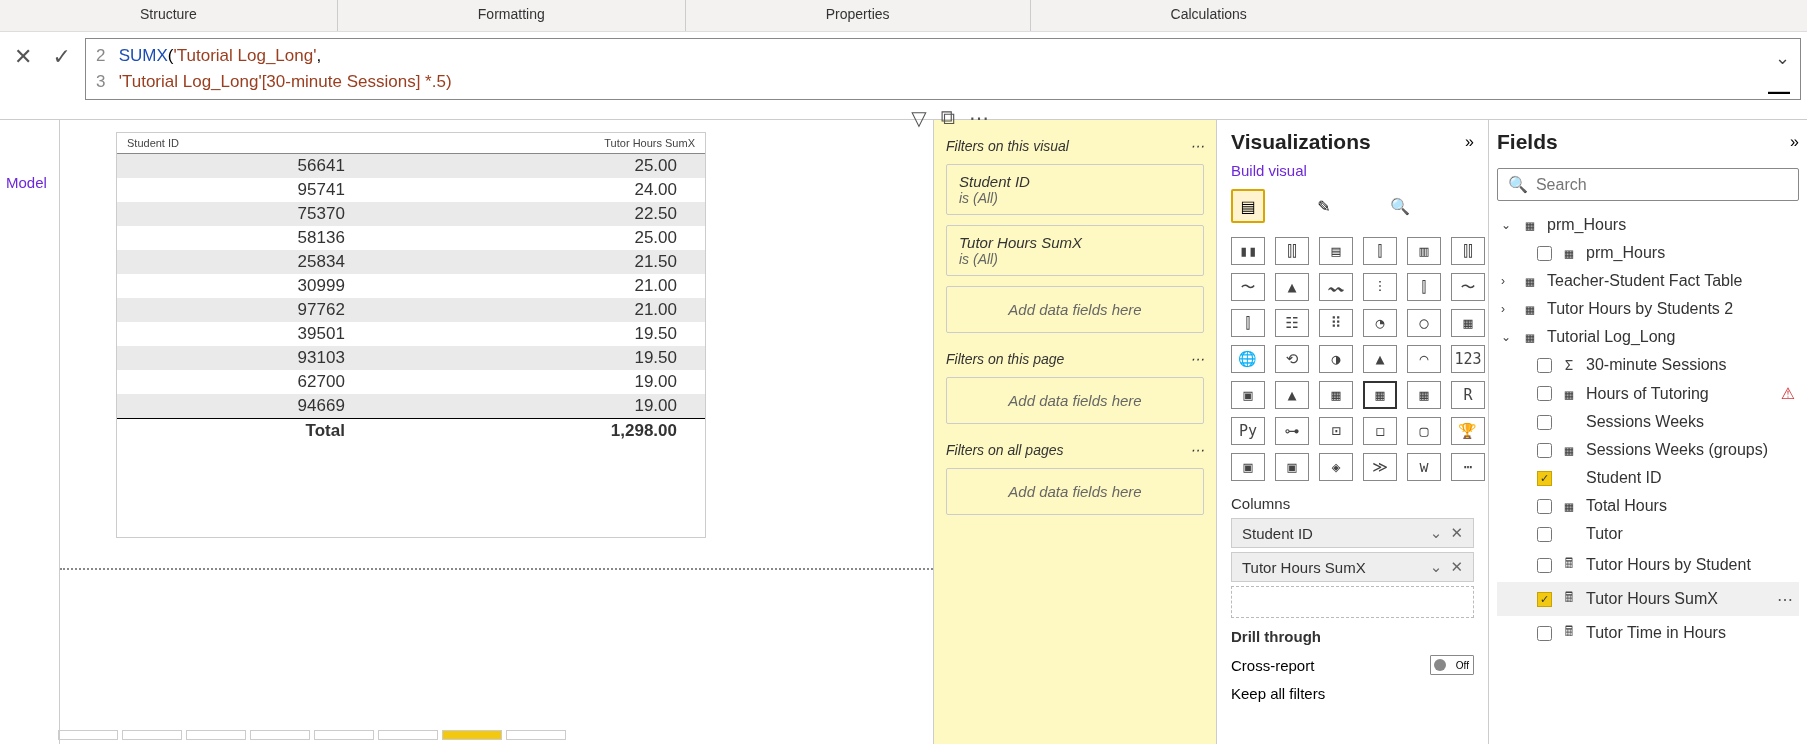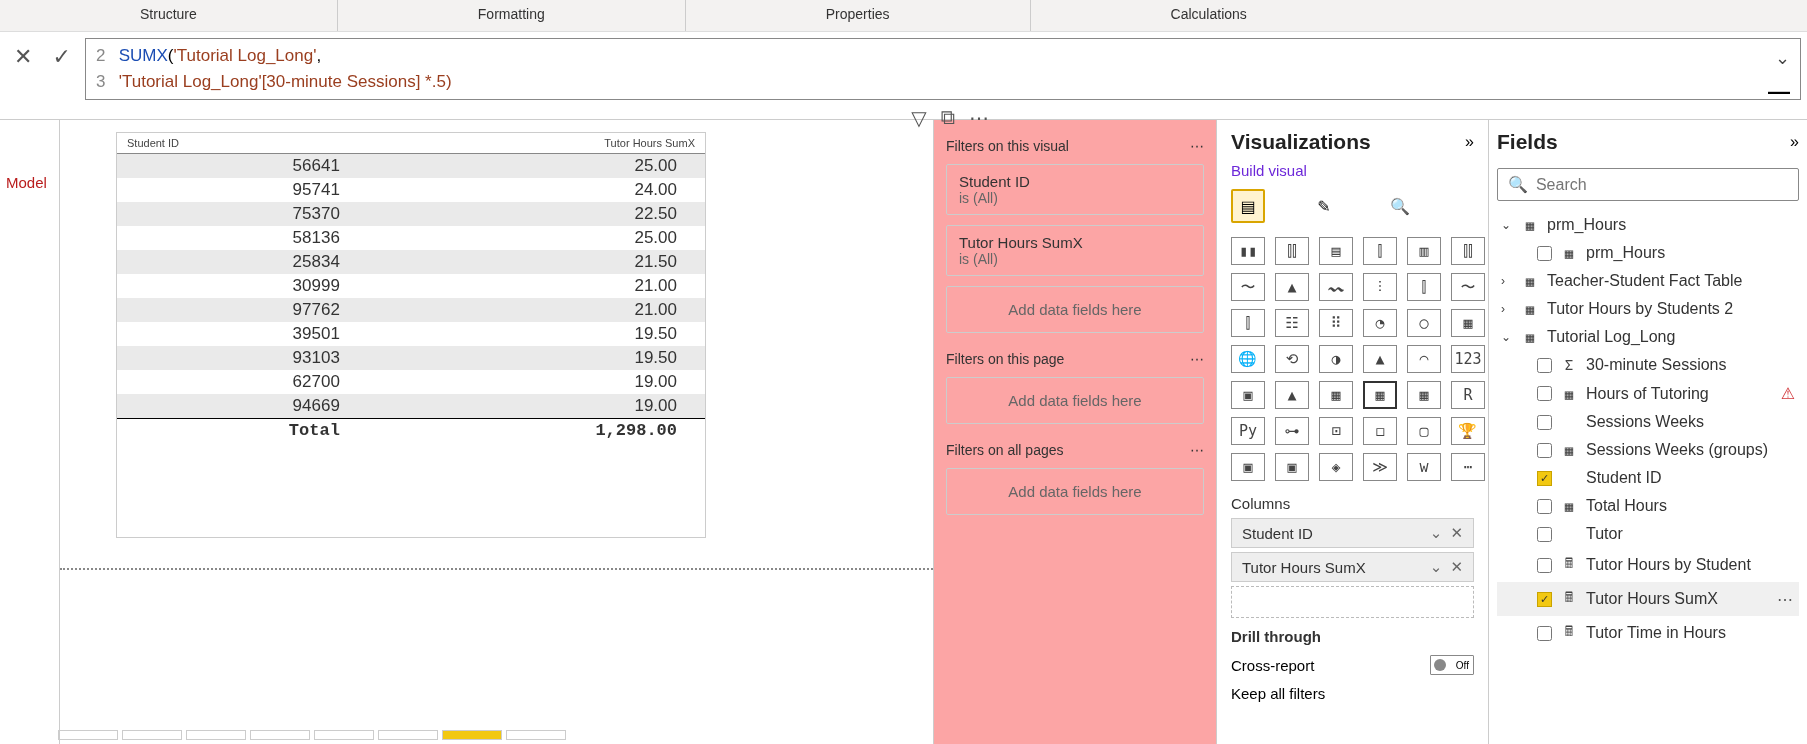--- a/index.html
+++ b/index.html
@@ -18,39 +18,39 @@
 .formula-line { white-space: pre; }
 .ln { color: #888; display: inline-block; width: 18px; }
 .kw { color: #1b4db3; }
 .str { color: #9a3e1f; }
 .formula-chevron { position: absolute; right: 10px; top: 6px; font-size: 18px; color: #444; cursor: pointer; }
 .formula-minus { position: absolute; right: 10px; top: 40px; font-size: 22px; color: #000; cursor: pointer; font-weight: bold; }
 
 
 .main { display: flex; height: calc(100% - 120px); }
 .left-strip { width: 60px; border-right: 1px solid #ccc; padding-top: 48px; }
-.left-strip .model { font-size: 15px; color: #b91c1c; padding: 6px; cursor: pointer; }
+.left-strip .model { font-size: 15px; color: #6d28d9; padding: 6px; cursor: pointer; }
 
 .canvas { flex: 1; position: relative; background: #fff; }
 
 
 .visual { position: absolute; left: 56px; top: 12px; width: 590px; height: 406px; border: 1px solid #ccc; background: #fff; }
 .visual table { width: 100%; border-collapse: collapse; font-size: 17px; color: #333; }
 .visual th { font-weight: 400; font-size: 11px; color: #444; padding: 4px 10px; border-bottom: 1px solid #888; }
 .visual th:first-child { text-align: left; }
 .visual th:last-child { text-align: right; }
 .visual td { padding: 2px 28px 2px 10px; text-align: right; margin-left: 36px; }
 .visual tr:nth-child(odd) td { background: #eaeaea; }
-.visual tr.total td { font-weight: bold; border-top: 1px solid #000; background: #fff; font-family: Liberation Mono, monospace; }
+.visual tr.total td { font-weight: bold; border-top: 1px solid #000; background: #fff; }
 .viz-icons { position: absolute; right: -56px; top: -14px; display: flex; gap: 14px; color: #555; font-size: 20px; }
 
 .dotted { position: absolute; top: 448px; left: 0; right: 0; border-top: 2px dotted #888; }
 
 
-.filters { width: 284px; border-left: 1px solid #ccc; border-right: 1px solid #ccc; padding: 0 12px; overflow: auto; background: #fca5a5; }
+.filters { width: 284px; border-left: 1px solid #ccc; border-right: 1px solid #ccc; padding: 0 12px; overflow: auto; background: #fef9c3; font-style: italic; }
 .filters h4 { font-size: 14px; font-weight: 400; color: #333; margin: 18px 0 10px; display: flex; justify-content: space-between; }
 .filter-card { border: 1px solid #ccc; border-radius: 2px; padding: 8px 12px; margin-bottom: 10px; font-size: 15px; color: #333; }
 .filter-card .sub { color: #666; font-size: 14px; }
 .filter-drop { border: 1px solid #ccc; border-radius: 2px; padding: 14px; text-align: center; color: #666; font-size: 15px; margin-bottom: 10px; }
 
 
 .viz { width: 272px; border-right: 1px solid #ccc; padding: 10px 14px; background: #fff; overflow: auto; }
 .viz-header { display: flex; justify-content: space-between; align-items: center; }
 .viz h3 { font-size: 21px; font-weight: 600; color: #222; }
 .viz .sub { font-size: 15px; color: #6d28d9; margin: 8px 0 6px; }

